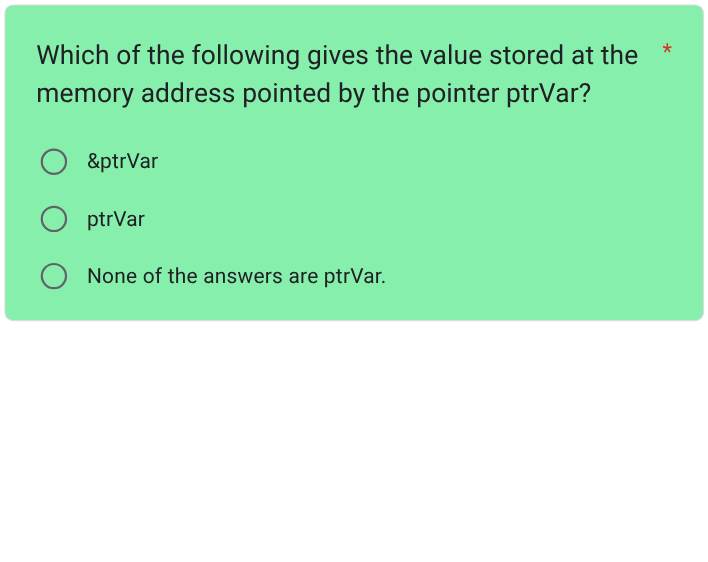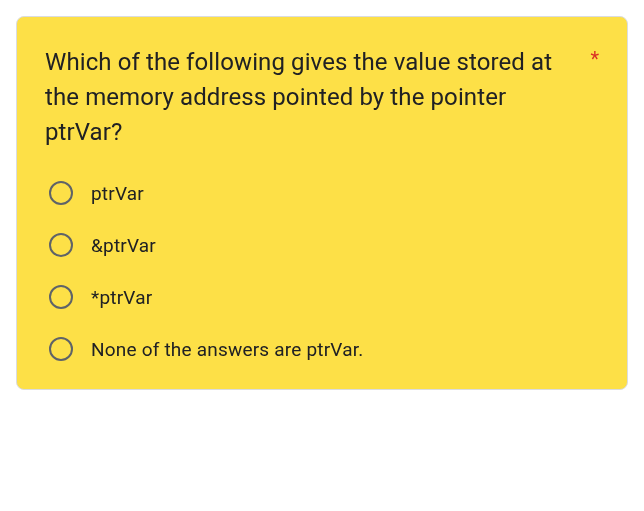--- a/index.html
+++ b/index.html
@@ -8,25 +8,25 @@
       padding: 0;
     }
     body {
       font-family: 'Google Sans', Roboto, Arial, sans-serif;
       background: #fff;
       width: 644px;
       height: 511px;
       padding: 0;
     }
     .card {
-      background: #fde047;
+      background: #86efac;
       border: 1px solid #dadce0;
       border-radius: 8px;
       padding: 28px 28px 28px 28px;
-      margin: 16px;
+      margin: 4px;
     }
     .question-row {
       display: flex;
       align-items: flex-start;
       gap: 12px;
       margin-bottom: 32px;
     }
     .question-text {
       font-size: 24px;
       line-height: 1.45;
@@ -69,28 +69,24 @@
 <body>
 
 <div class="card">
   <div class="question-row">
     <div class="question-text">Which of the following gives the value stored at the memory address pointed by the pointer ptrVar?</div>
     <div class="required">*</div>
   </div>
   <div class="options">
     <label class="option">
       <span class="radio"></span>
-      <span class="option-label">ptrVar</span>
-    </label>
-    <label class="option">
-      <span class="radio"></span>
       <span class="option-label">&amp;ptrVar</span>
     </label>
     <label class="option">
       <span class="radio"></span>
-      <span class="option-label">*ptrVar</span>
+      <span class="option-label">ptrVar</span>
     </label>
     <label class="option">
       <span class="radio"></span>
       <span class="option-label">None of the answers are ptrVar.</span>
     </label>
   </div>
 </div>
 
 </body></html>

